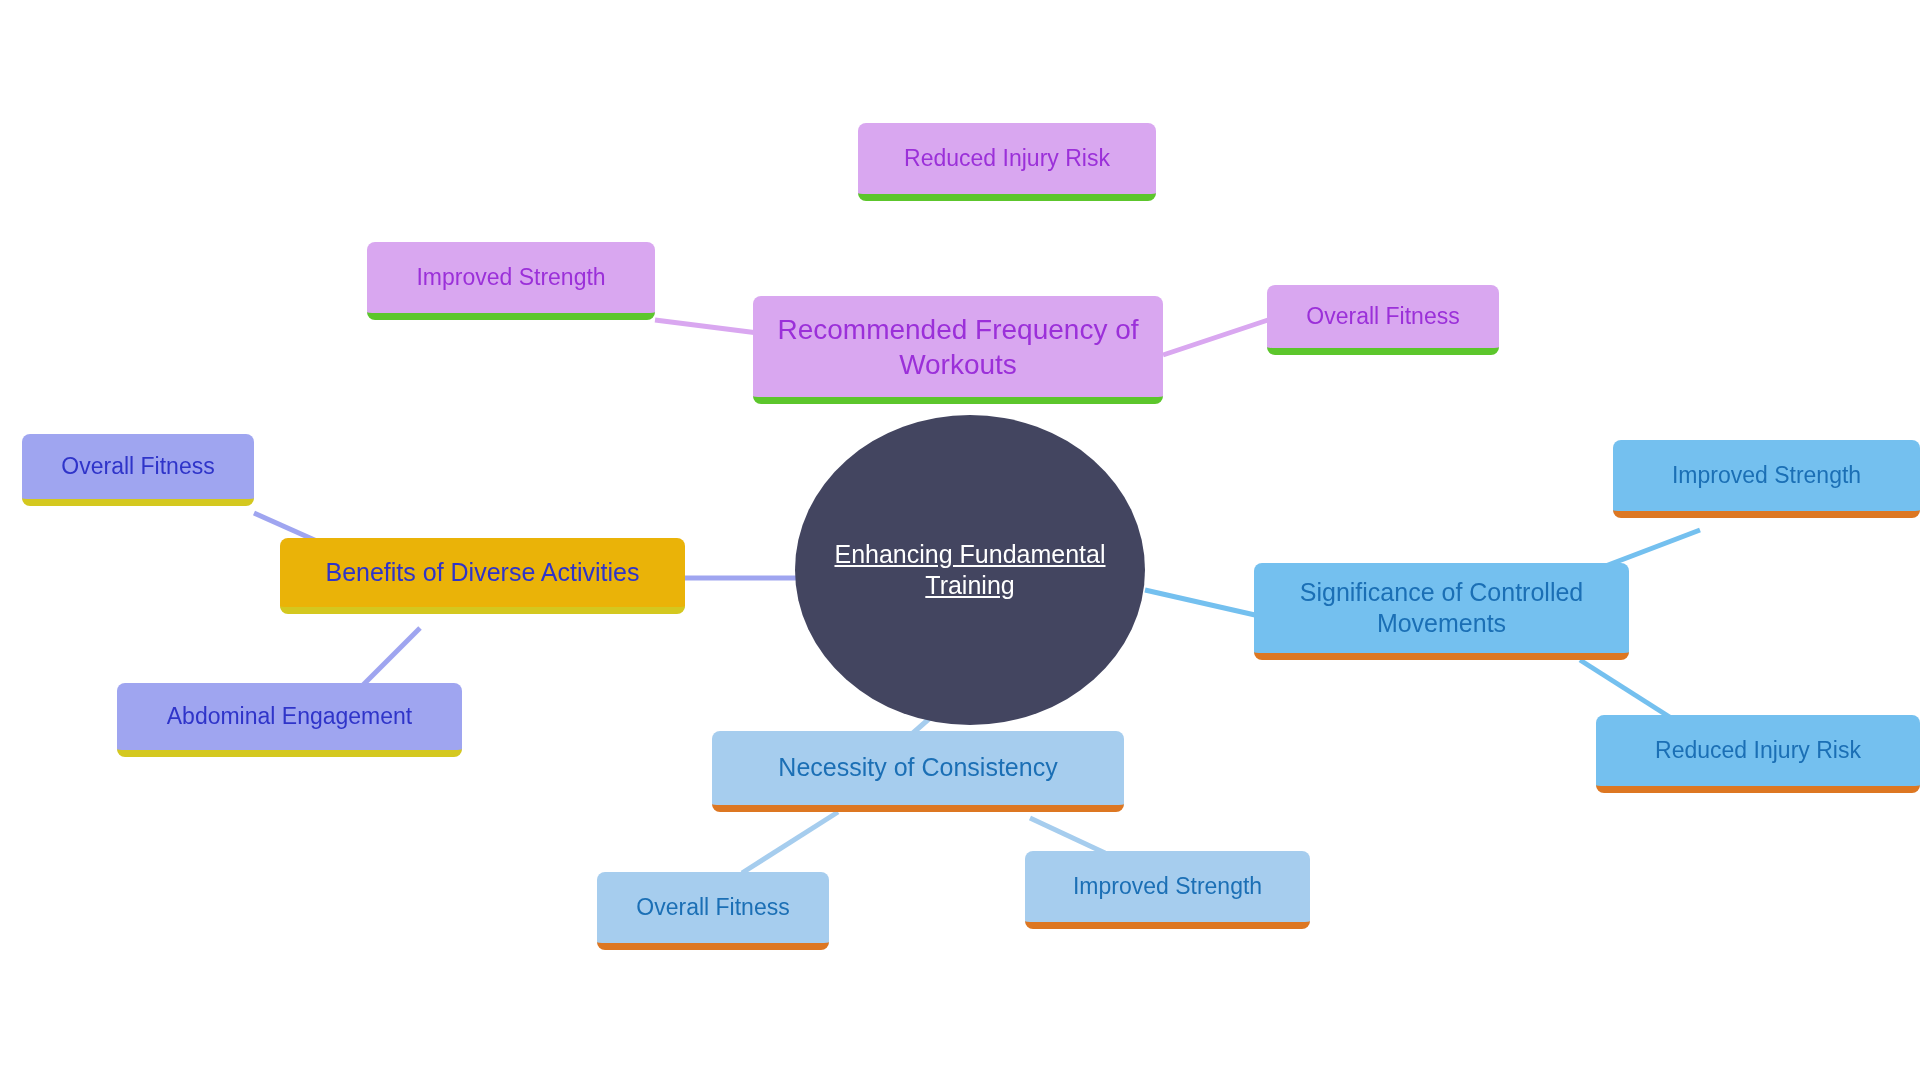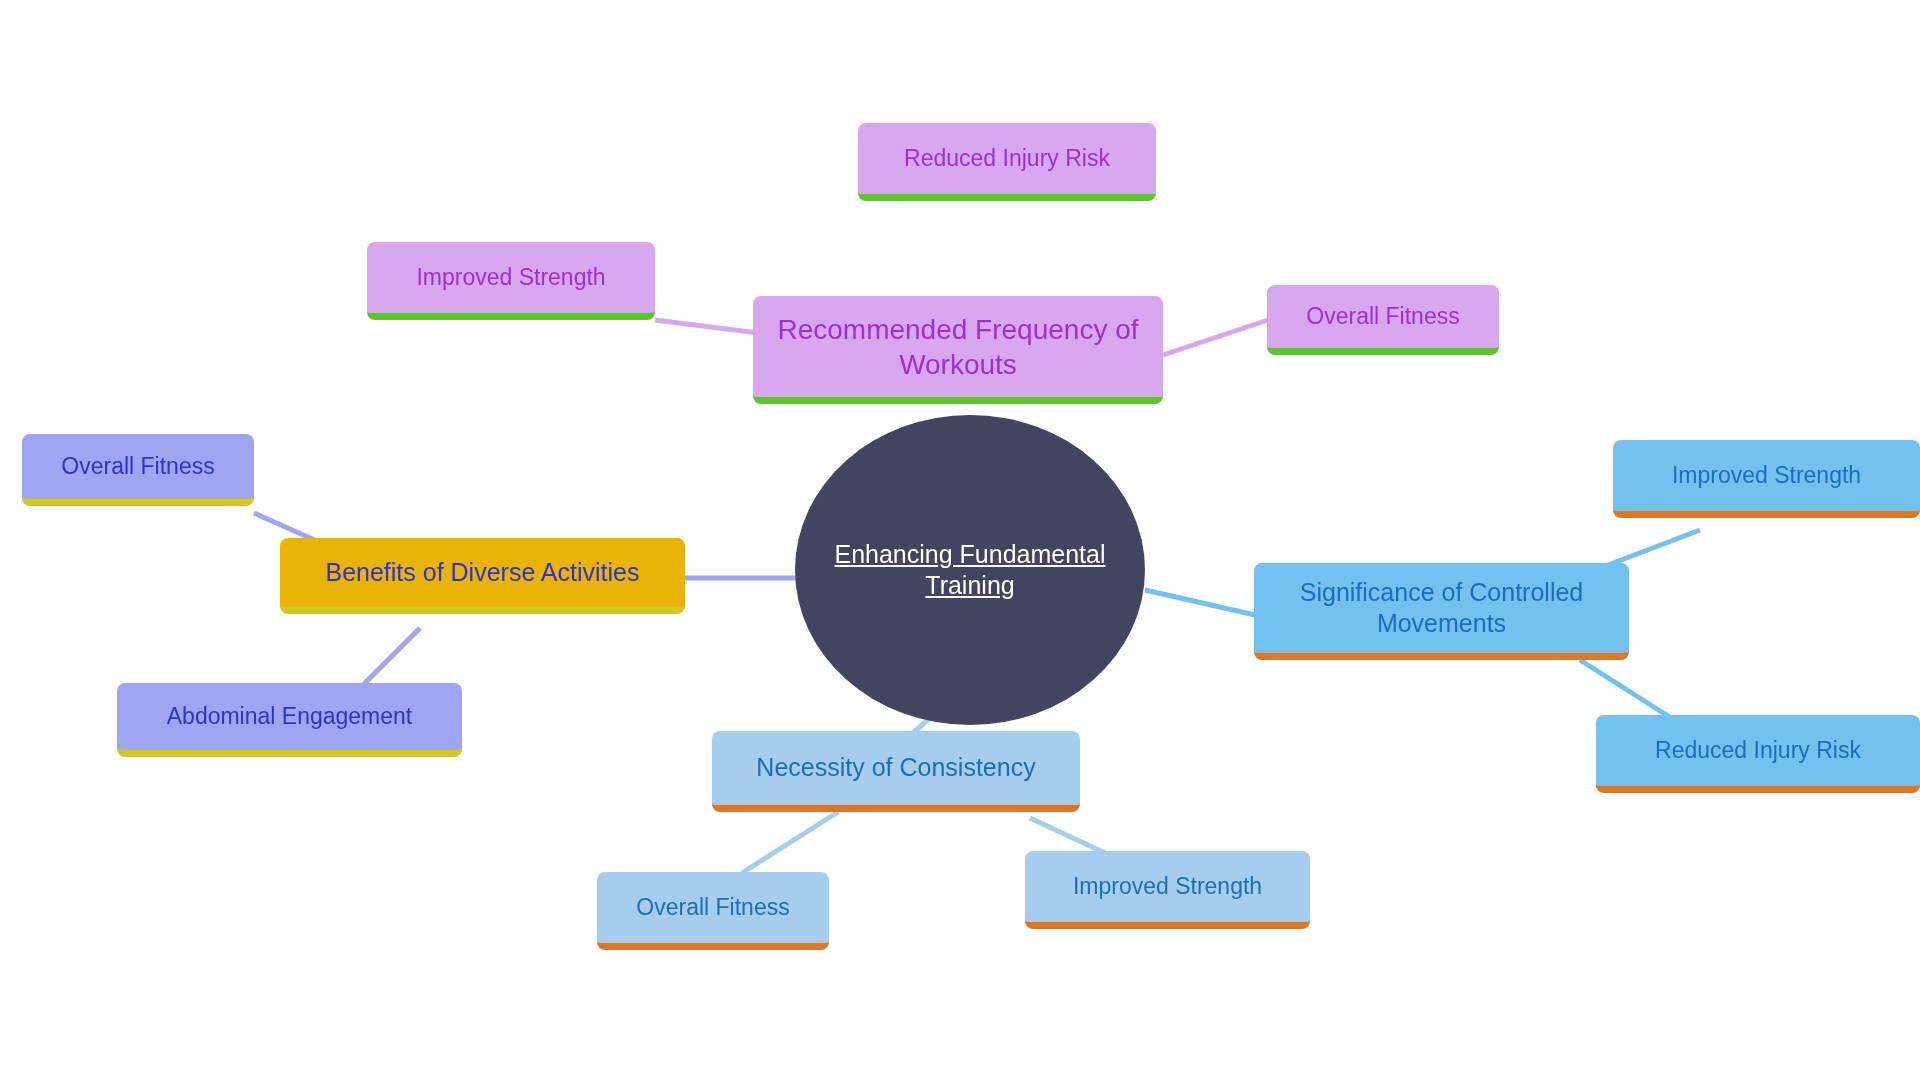--- a/index.html
+++ b/index.html
@@ -115,21 +115,21 @@
   </div>
 
   <div class="node" style="left:1613px; top:440px; width:307px; height:78px; background:#74c0ef; color:#1b6fb5; font-size:23px; border-bottom:7px solid #dd7722;">
     <span class="node-label">Improved Strength</span>
   </div>
 
   <div class="node" style="left:1596px; top:715px; width:324px; height:78px; background:#74c0ef; color:#1b6fb5; font-size:23px; border-bottom:7px solid #dd7722;">
     <span class="node-label">Reduced Injury Risk</span>
   </div>
 
-  <div class="node" style="left:712px; top:731px; width:368px; height:81px; background:#a6cdee; color:#1b6fb5; font-size:25px; border-bottom:7px solid #dd7722;">
+  <div class="node" style="left:712px; top:731px; width:412px; height:81px; background:#a6cdee; color:#1b6fb5; font-size:25px; border-bottom:7px solid #dd7722;">
     <span class="node-label">Necessity of Consistency</span>
   </div>
 
   <div class="node" style="left:597px; top:872px; width:232px; height:78px; background:#a6cdee; color:#1b6fb5; font-size:23px; border-bottom:7px solid #dd7722;">
     <span class="node-label">Overall Fitness</span>
   </div>
 
   <div class="node" style="left:1025px; top:851px; width:285px; height:78px; background:#a6cdee; color:#1b6fb5; font-size:23px; border-bottom:7px solid #dd7722;">
     <span class="node-label">Improved Strength</span>
   </div>

